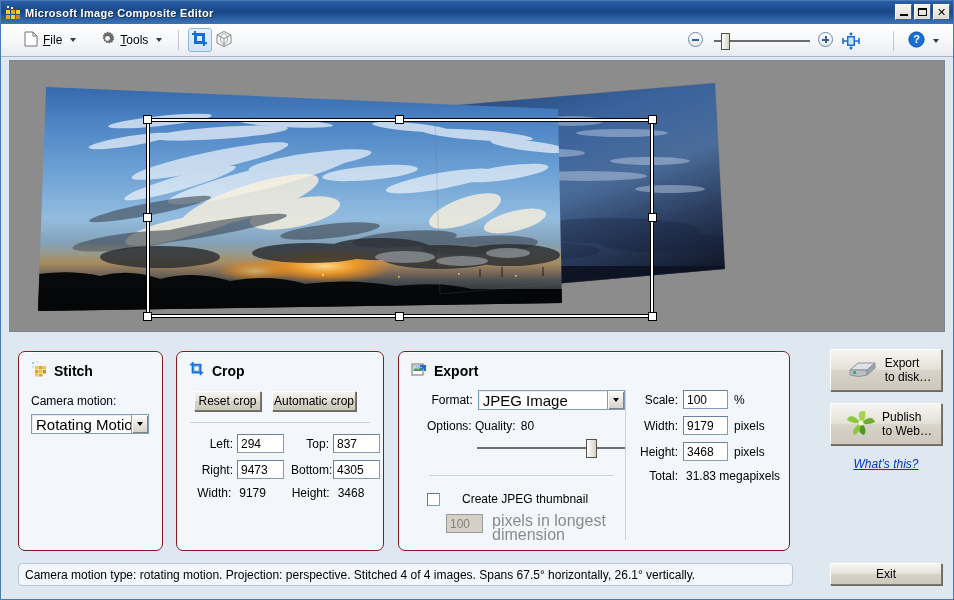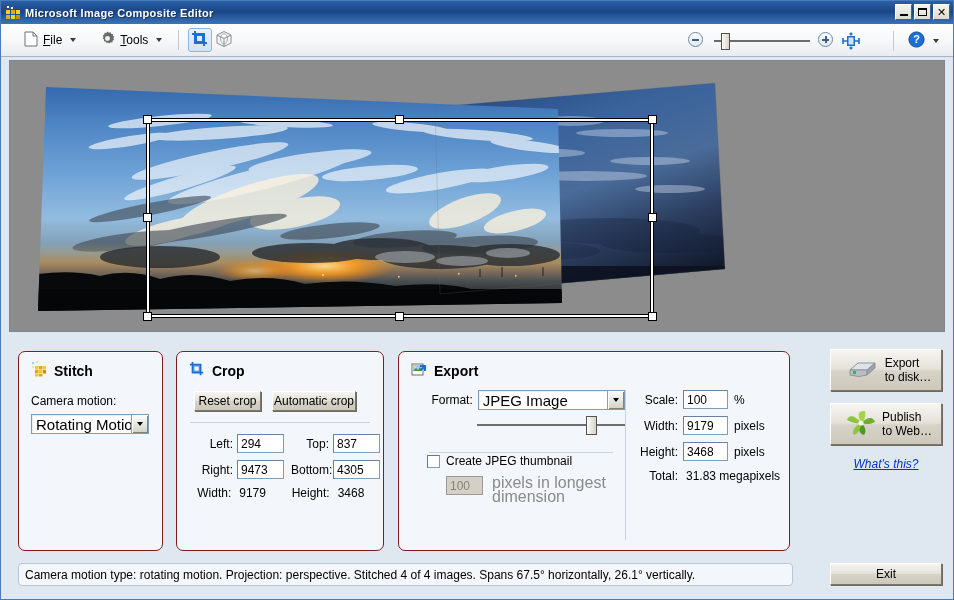--- a/index.html
+++ b/index.html
@@ -677,29 +677,33 @@
           <div class="row">
             <span class="field-label" style="width:52px; text-align:right;">Format:</span>
             <span class="combo" style="width:148px; margin-left:5px;">
               <span class="val">JPEG Image</span>
               <span class="drop">
                   <span class="arrow-down"></span>
                 </span>
             </span>
           </div>
 
+          <div class="row" style="margin-top:9px;">
+            <span class="field-label" style="margin-left:6px;">Options: Quality:</span>
+            <span class="field-label" style="margin-left:5px;">80</span>
+          </div>
 
           <div class="qslider" style="margin:5px 0 0 56px;">
             <div class="track"></div>
             <div class="thumb"></div>
           </div>
 
           <hr class="hr" style="margin:17px 12px 0 8px;">
 
-          <div class="row" style="margin-top:1px; padding-left:6px; gap:6px;">
+          <div class="row" style="margin-top:16px; padding-left:6px; gap:22px;">
             <span class="cbox"></span>
             <span class="field-label">Create JPEG thumbnail</span>
           </div>
 
           <div class="row" style="margin-top:8px; padding-left:25px; align-items:flex-start;">
             <span class="tinput disabled" style="width:37px;">100</span>
             <span style="margin-left:9px; color:#8a8a8a; font-size:16px; line-height:14px;">
               <span style="display:block;">pixels in longest</span>
               <span style="display:block;">dimension</span>
             </span>

